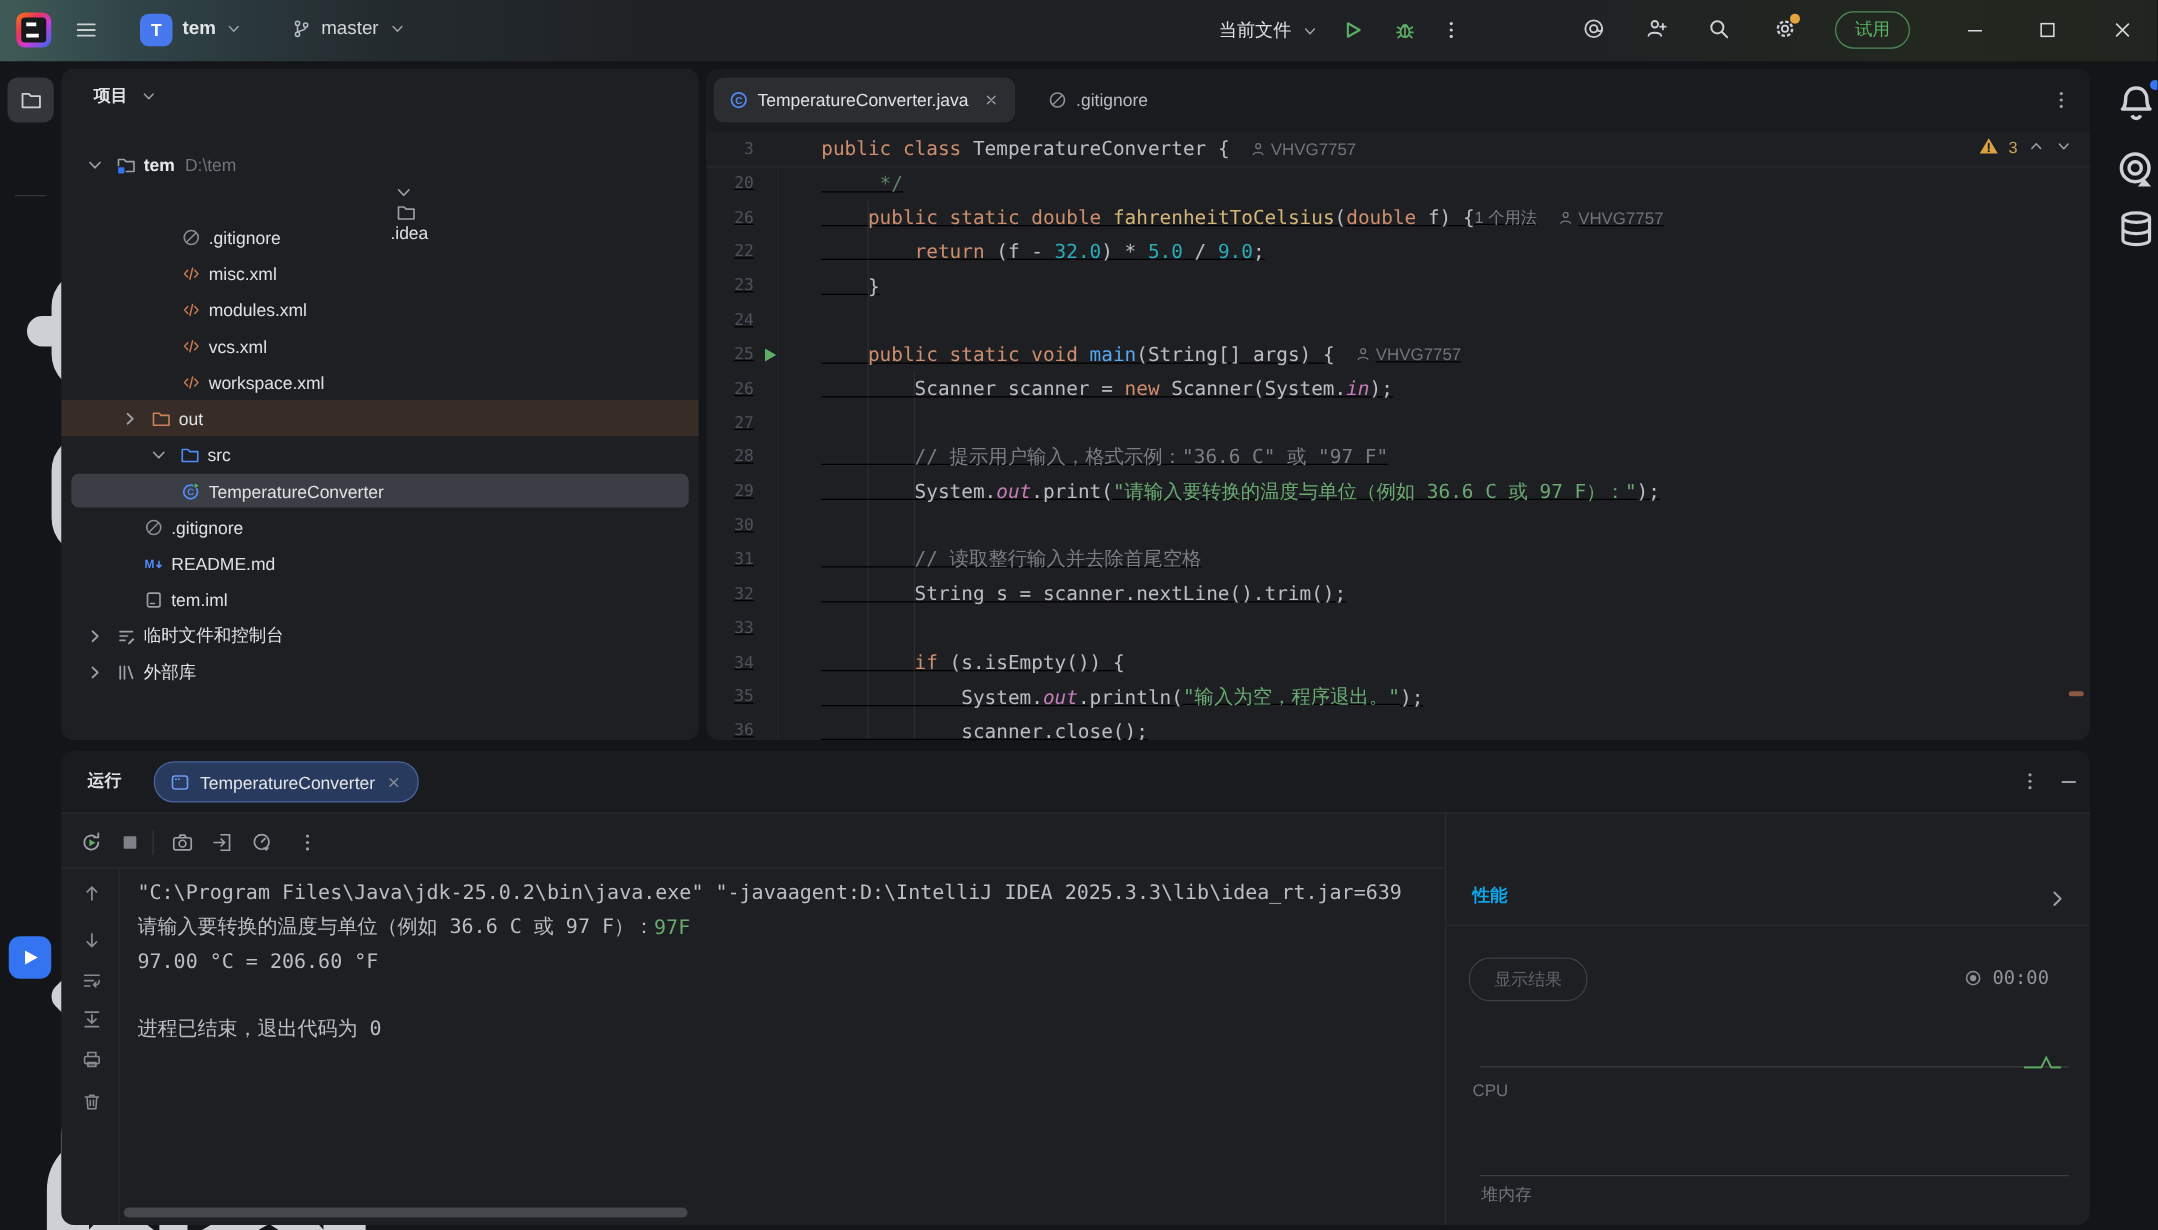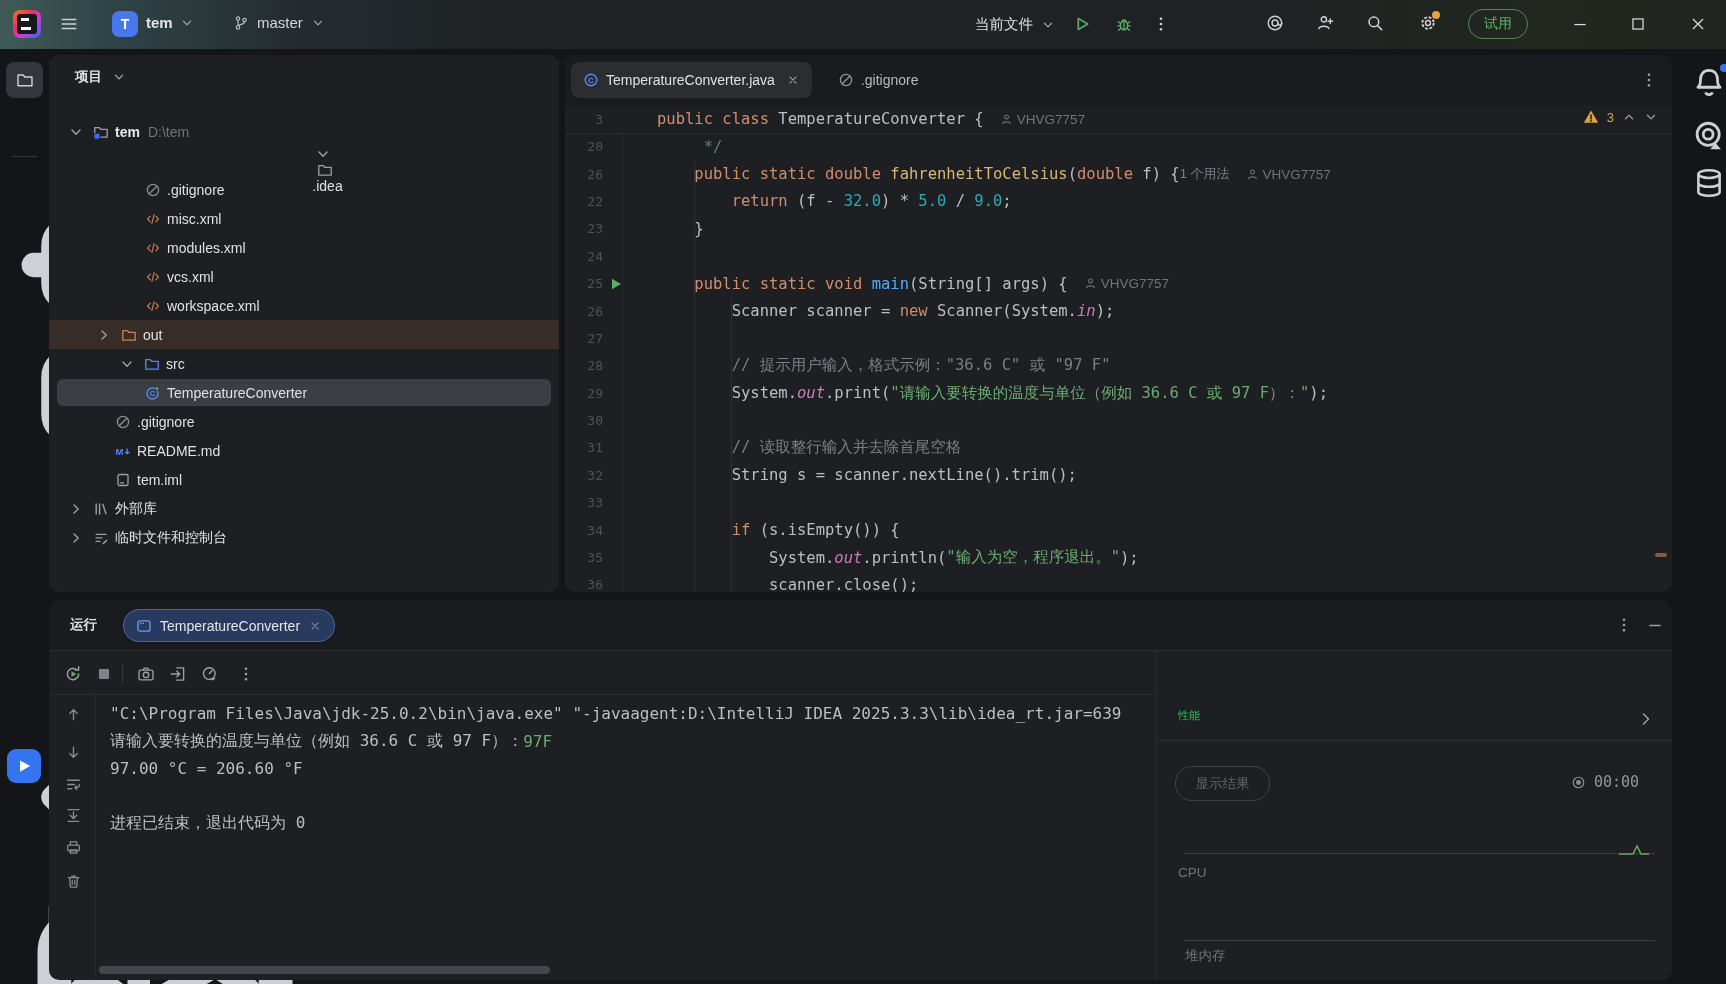--- a/index.html
+++ b/index.html
@@ -58,21 +58,21 @@
   .tabstrip{position:absolute;left:0;top:0;width:100%;height:50px;background:#1A1B1E;display:flex;align-items:center;}
   .etab{height:36px;margin-left:6px;margin-top:0;border-radius:8px;display:flex;align-items:center;
     padding:0 12px;gap:7px;font-size:14px;color:#B7BBC2;}
   .etab.active{background:#2B2D31;color:#DFE1E5;}
   .etab .tx{width:14px;height:14px;color:#9DA0A8;margin-left:4px;}
   .editor-more{position:absolute;right:14px;top:16px;width:18px;height:18px;color:#9DA0A8;}
   .sticky{position:absolute;left:0;top:50px;width:100%;height:28px;background:#1E1F22;
     border-bottom:1px solid #2A2C2F;display:flex;align-items:center;}
   .gutter-line{position:absolute;left:57px;top:79px;bottom:0;width:1px;background:#26282C;}
   #code{position:absolute;left:0;top:78px;width:100%;}
-  .cl{height:27.4px;display:flex;align-items:center;}
+  .cl{height:27.4px;display:flex;align-items:center;text-decoration:underline;}
   .ln{width:38px;text-align:right;font-family:"DejaVu Sans Mono",monospace;font-size:13px;color:#4E535B;flex:none;}
   .rs{width:16px;height:16px;margin-left:5px;flex:none;}
   .ct{margin-left:33px;font-family:"DejaVu Sans Mono",monospace;font-size:15.5px;white-space:pre;display:flex;align-items:center;}
   .tk-k{color:#CF8E6D}.tk-m{color:#D5B778}.tk-b{color:#56A8F5}.tk-n{color:#2AACB8}
   .tk-s{color:#6AAB73}.tk-c{color:#7A7E85}.tk-d{color:#5F826B}
   .tk-f{color:#C77DBB;font-style:italic}.tk-p{color:#BCBEC4}.tk-g{color:#6AAB73}
   .inlay{font-family:"Liberation Sans",sans-serif;font-size:13px;color:#7B7F87;white-space:nowrap;}
   .author{margin-left:16px;display:flex;align-items:center;gap:4px;
     font-family:"Liberation Sans",sans-serif;font-size:13.5px;color:#6F737A;white-space:nowrap;}
   .author .ai{width:13px;height:13px;color:#6F737A;}
@@ -92,21 +92,21 @@
   .toolbar-divider{position:absolute;left:0;top:93px;width:1107px;height:1px;background:#292B2F;}
   .tb-sep{position:absolute;left:73px;top:63px;width:1px;height:20px;background:#33363B;}
   .gutter-divider{position:absolute;left:46px;top:93px;bottom:0;width:1px;background:#26282C;}
   #console{position:absolute;left:61px;top:99px;width:1040px;overflow:hidden;}
   .con-l{height:27.5px;display:flex;align-items:center;font-family:"DejaVu Sans Mono",monospace;
     font-size:16px;white-space:pre;}
   .hscroll{position:absolute;left:50px;top:365px;width:451px;height:8px;border-radius:4px;background:#45474C;}
 
   
   .perf-divider{position:absolute;left:1107px;top:49px;bottom:0;width:1px;background:#292B2F;}
-  .perf-title{position:absolute;left:1129px;top:107px;font-size:11px;color:#22c55e;}
+  .perf-title{position:absolute;left:1129px;top:107px;font-size:14px;color:#0ea5e9;font-weight:bold;}
   .perf-chev{position:absolute;left:1589px;top:110px;width:16px;height:16px;color:#9DA0A8;}
   .perf-hdr-line{position:absolute;left:1107px;top:139px;right:0;height:1px;background:#292B2F;}
   .btn-results{position:absolute;left:1126px;top:165px;width:95px;height:35px;border:1px solid #3E4146;
     border-radius:17px;color:#60646A;font-size:13.5px;display:flex;align-items:center;justify-content:center;
     box-sizing:border-box;background:transparent;}
   .rec-ico{position:absolute;left:1522px;top:174px;width:15px;height:15px;color:#8C8F95;}
   .timer{position:absolute;left:1545px;top:172px;font-family:"DejaVu Sans Mono",monospace;font-size:15px;color:#93969C;}
   .spark-line{position:absolute;height:1px;background:#3B3E43;}
   .spark-green{position:absolute;left:1570px;top:243px;width:30px;height:11px;}
   .perf-label{position:absolute;font-size:13.5px;color:#6F737A;}
@@ -466,38 +466,38 @@
         <span class="t-label">tem.iml</span>
       </div>
       <div class="trow" style="padding-left: 19px;">
         <span class="t-chev">
           <svg viewBox="0 0 16 16">
             <path d="M6 4l4.2 4L6 12" fill="none" stroke="currentColor" stroke-width="1.4" stroke-linecap="round" stroke-linejoin="round"></path>
           </svg>
         </span>
         <span class="t-ico" style="color:#9DA0A8">
           <svg viewBox="0 0 16 16">
-            <path d="M3.2 3v10M6.6 3v10M9.8 3.3l3.2 9.4" fill="none" stroke="currentColor" stroke-width="1.4" stroke-linecap="round"></path>
-          </svg>
-        </span>
-        <span class="t-label">外部库</span>
+            <path d="M3 4.3h10M3 7.8h6M3 11.3h4" stroke="currentColor" stroke-width="1.3" stroke-linecap="round" fill="none"></path>
+            <path d="M9.8 13l3.6-3.6 1.1 1.1-3.6 3.6-1.5.4z" fill="currentColor"></path>
+          </svg>
+        </span>
+        <span class="t-label">临时文件和控制台</span>
       </div>
       <div class="trow" style="padding-left: 19px;">
         <span class="t-chev">
           <svg viewBox="0 0 16 16">
             <path d="M6 4l4.2 4L6 12" fill="none" stroke="currentColor" stroke-width="1.4" stroke-linecap="round" stroke-linejoin="round"></path>
           </svg>
         </span>
         <span class="t-ico" style="color:#9DA0A8">
           <svg viewBox="0 0 16 16">
-            <path d="M3 4.3h10M3 7.8h6M3 11.3h4" stroke="currentColor" stroke-width="1.3" stroke-linecap="round" fill="none"></path>
-            <path d="M9.8 13l3.6-3.6 1.1 1.1-3.6 3.6-1.5.4z" fill="currentColor"></path>
-          </svg>
-        </span>
-        <span class="t-label">临时文件和控制台</span>
+            <path d="M3.2 3v10M6.6 3v10M9.8 3.3l3.2 9.4" fill="none" stroke="currentColor" stroke-width="1.4" stroke-linecap="round"></path>
+          </svg>
+        </span>
+        <span class="t-label">外部库</span>
       </div>
     </div>
 </div>
 
 <div class="card" id="editor-card">
   <div class="tabstrip">
     <div class="etab active">
       <span class="i16" style="color:#548AF7">
           <svg viewBox="0 0 16 16">
             <circle cx="8" cy="8" r="5.8" fill="none" stroke="currentColor" stroke-width="1.4"></circle>

